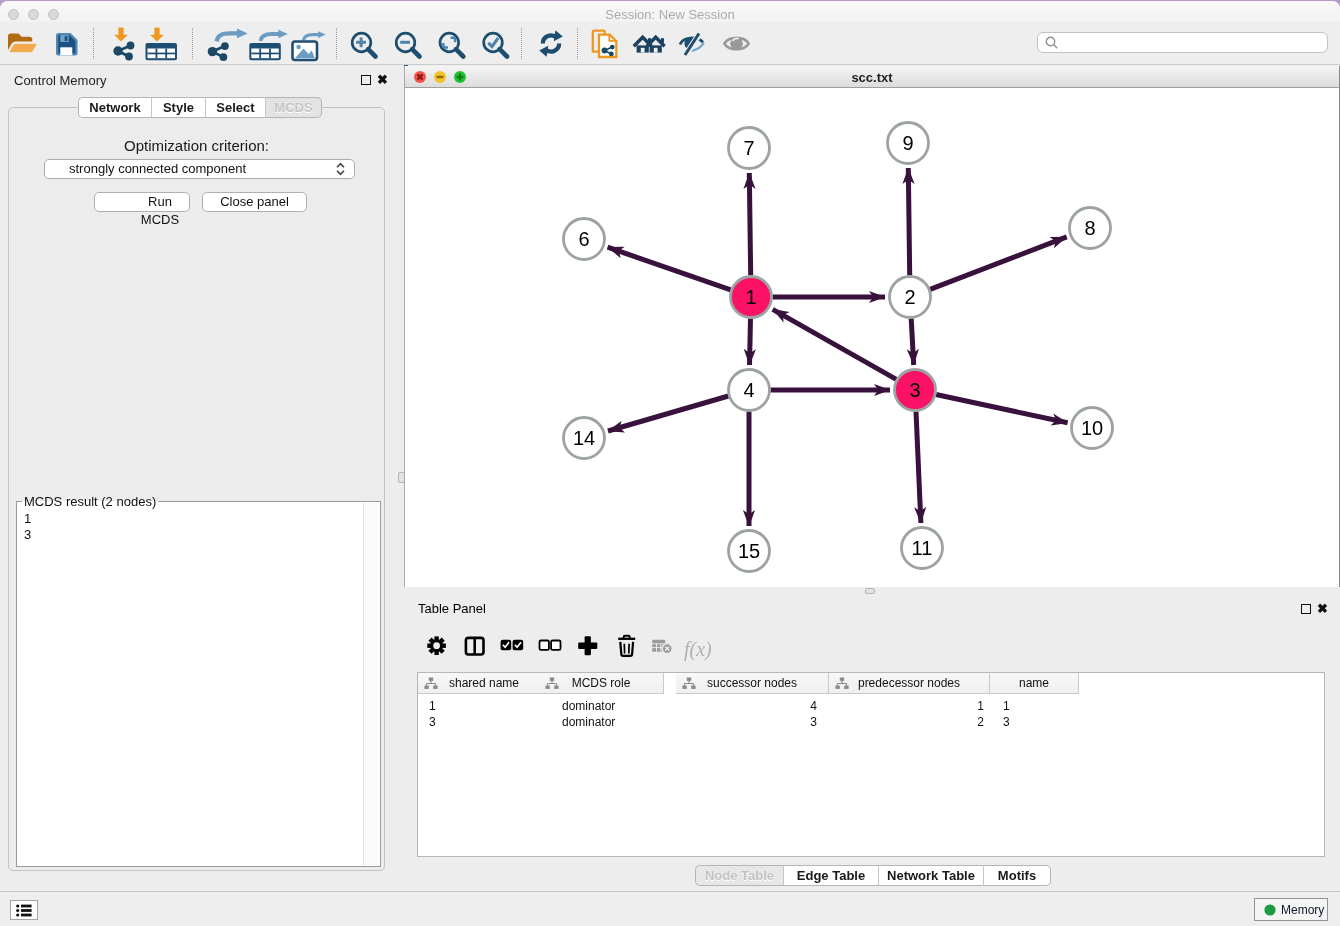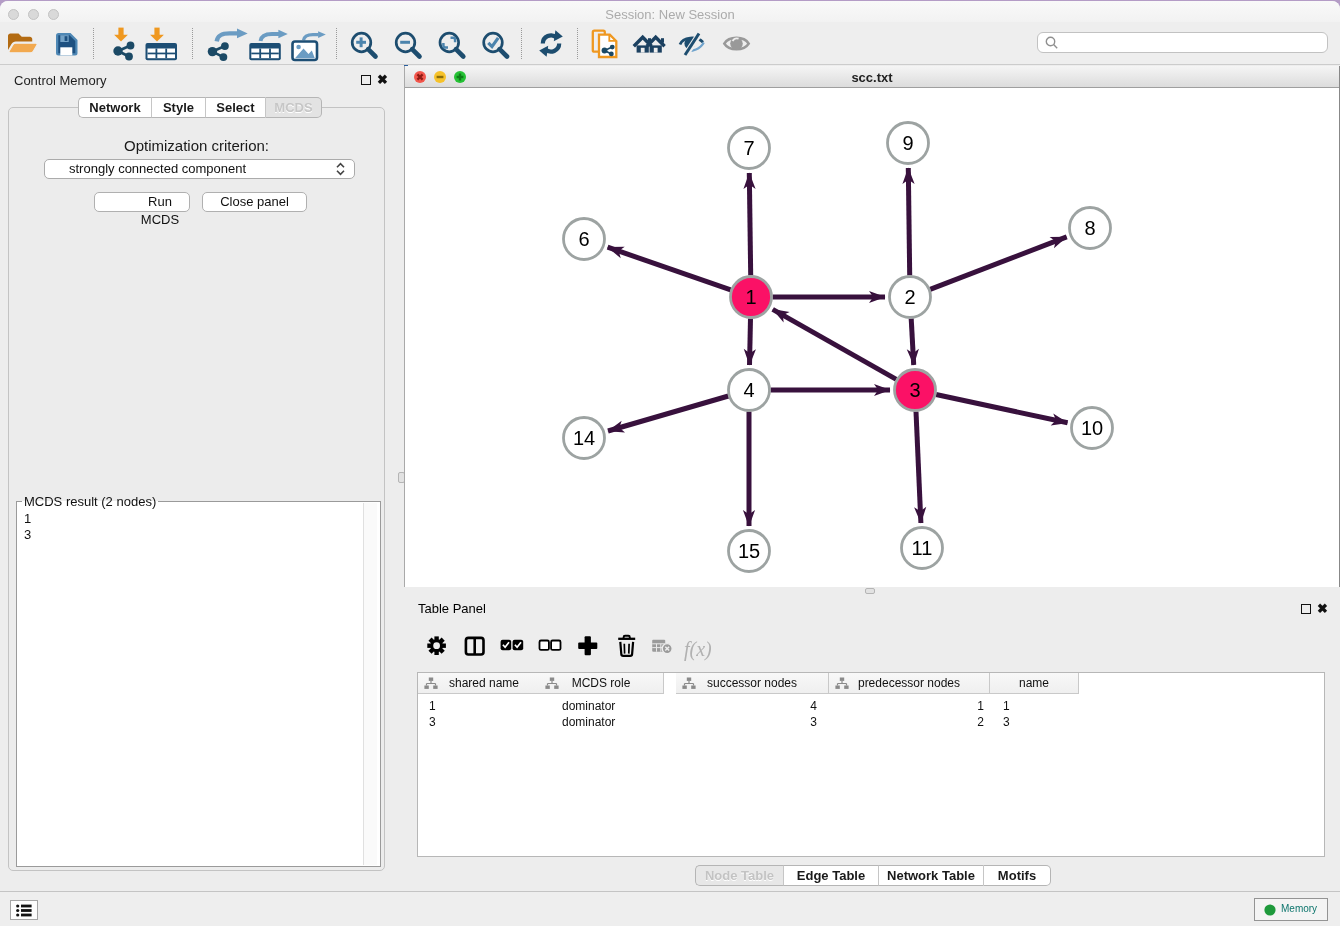--- a/index.html
+++ b/index.html
@@ -36,21 +36,21 @@
 
 #tpanel { position:absolute; left:404px; top:596px; width:936px; height:295px; background:#ededed; border-left:1px solid #ededed; }
 #tphead { position:absolute; left:13px; top:5px; font-size:13px; color:#000000;text-align:center; }
 #ttable { position:absolute; left:12px; top:76px; width:908px; height:185px; background:#fff; border:1px solid #b7b7b7; }
 .th { position:absolute; top:0; height:21px; background:linear-gradient(#f8f8f8,#efefef); border-right:1px solid #c9c9c9; border-bottom:1px solid #c9c9c9; font-size:12px; color:#111; text-align:center; line-height:21px; }
 .td { position:absolute; font-size:12px; color:#111; height:16px; line-height:16px; }
 .btabseg { position:absolute; height:21px; background:#fff; border-top:1px solid #b5b5b5; border-bottom:1px solid #b5b5b5; font-size:13px; font-weight:bold; color:#1a1a1a; text-align:center; line-height:20px; }
 
 #statusbar { position:absolute; left:0; top:891px; width:1340px; height:35px; background:#eeeeee; border-top:1px solid #c4c4c4; }
 #listbtn { position:absolute; left:10px; top:8px; width:28px; height:20px; background:#fdfdfd; border:1px solid #a5a5a5; }
-#membtn { position:absolute; left:1254px; top:6px; width:74px; height:23px; background:#f4f4f4; border:1px solid #949494; font-size:10px; color:#0f766e; }
+#membtn { position:absolute; left:1254px; top:6px; width:74px; height:23px; background:#f4f4f4; border:1px solid #949494; font-size:12px; color:#0f172a; }
 </style>
 </head>
 <body>
 <div id="win"></div>
 <div id="titlebar">
   <div class="tl" style="left:8px;"></div>
   <div class="tl" style="left:28px;"></div>
   <div class="tl" style="left:48px;"></div>
   <div id="title">Session: New Session</div>
 </div>

